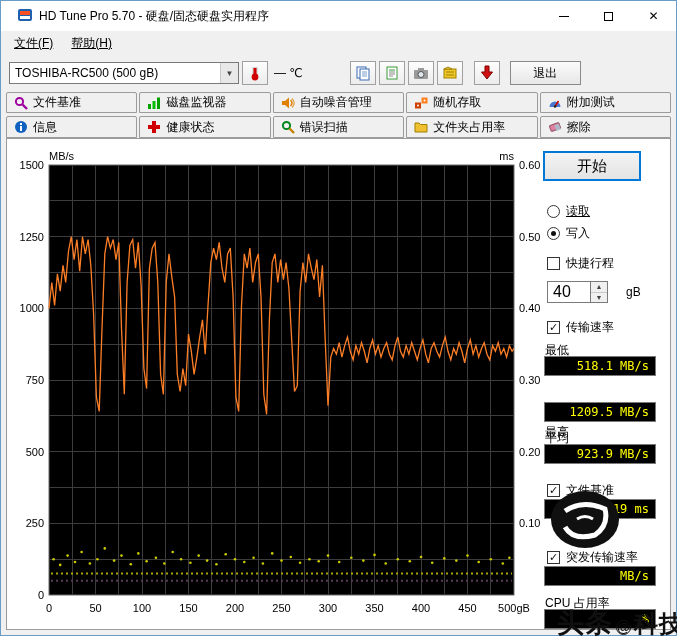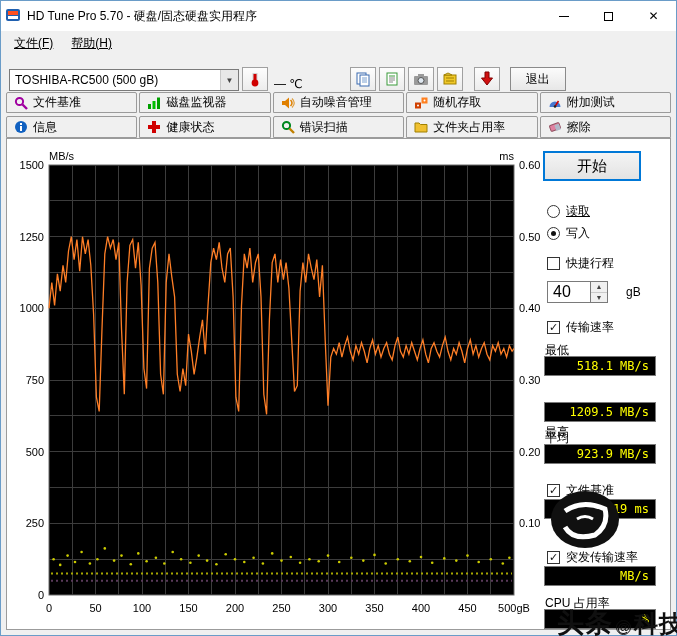--- a/index.html
+++ b/index.html
@@ -1,41 +1,41 @@
 <!DOCTYPE html>
 <html><head>
 <meta charset="utf-8">
 <style>
   * { margin:0; padding:0; box-sizing:border-box; }
   html,body { width:677px; height:636px; }
   body { font-family:"Liberation Sans","DejaVu Sans",sans-serif; font-size:12px; color:#000; background:#fff; overflow:hidden; }
   .window { width:677px; height:636px; border:1px solid #6a9cc8; display:flex; flex-direction:column; background:#f0f0f0; }
 
   
-  .titlebar { height:30px; background:#fff; display:flex; align-items:center; padding-left:4px; flex:0 0 auto; }
+  .titlebar { height:30px; background:#fff; display:flex; align-items:center; padding-left:16px; flex:0 0 auto; }
   .titlebar .title { margin-left:6px; flex:1; white-space:nowrap; overflow:hidden; }
   .win-controls { display:flex; height:100%; }
   .win-btn { width:45px; height:100%; border:none; background:#fff; display:flex; align-items:center; justify-content:center; font-size:12px; cursor:default; }
   .max-glyph { width:9px; height:9px; border:1px solid #000; display:inline-block; }
   .min-glyph { width:10px; height:1px; background:#000; display:inline-block; }
 
   
   .menubar { height:24px; display:flex; align-items:center; padding-left:4px; flex:0 0 auto; }
   .menu-item { padding:16px 9px;text-decoration:underline; }
 
   
-  .toolbar { height:36px; display:flex; align-items:flex-end; padding:0 8px; flex:0 0 auto; }
+  .toolbar { height:36px; display:flex; align-items:center; padding:0 8px; flex:0 0 auto; }
   .combo { width:230px; height:22px; background:#fff; border:1px solid #7a7a7a; display:flex; align-items:center; }
   .combo .combo-text { flex:1; padding:0 5px; white-space:nowrap; overflow:hidden; font-size:12px; }
   .combo .combo-arrow { width:18px; height:20px; background:#e8e8e8; border-left:1px solid #c8c8c8; display:flex; align-items:center; justify-content:center; font-size:8px; color:#444; }
   .tool-btn { width:26px; height:24px; border:1px solid #a0a0a0; background:linear-gradient(#fdfdfd,#ececec); display:flex; align-items:center; justify-content:center; margin-left:3px; }
   .temp-text { margin:0 10px 0 6px; white-space:nowrap; }
   .tb-gap { width:34px; }
   .tb-gap2 { width:8px; }
-  .exit-btn { width:56px; height:24px; border:1px solid #8a8a8a; background:linear-gradient(#fbfbfb,#e7e7e7); font-size:12px; margin-left:10px; font-family:inherit; }
+  .exit-btn { width:71px; height:24px; border:1px solid #8a8a8a; background:linear-gradient(#fbfbfb,#e7e7e7); font-size:12px; margin-left:10px; font-family:inherit; }
 
   
   .tabs-top { height:22px; display:flex; align-items:flex-end; padding:0 5px; gap:2px; flex:0 0 auto; }
   .tabs-bottom { height:25px; display:flex; align-items:flex-end; padding:0 5px; gap:2px; flex:0 0 auto; position:relative; z-index:2; }
   .tab { flex:1; height:21px; display:flex; align-items:center; gap:5px; padding:0 7px; background:#f0f0f0; border:1px solid #9b9b9b; border-radius:2px 2px 0 0; white-space:nowrap; overflow:hidden; }
   .tabs-bottom .tab { height:22px; }
   .tabs-bottom .tab.selected { height:25px; background:#fff; border-bottom:1px solid #fff; margin-bottom:-1px; }
   .ticon { width:14px; height:14px; flex:0 0 auto; }
 
   

